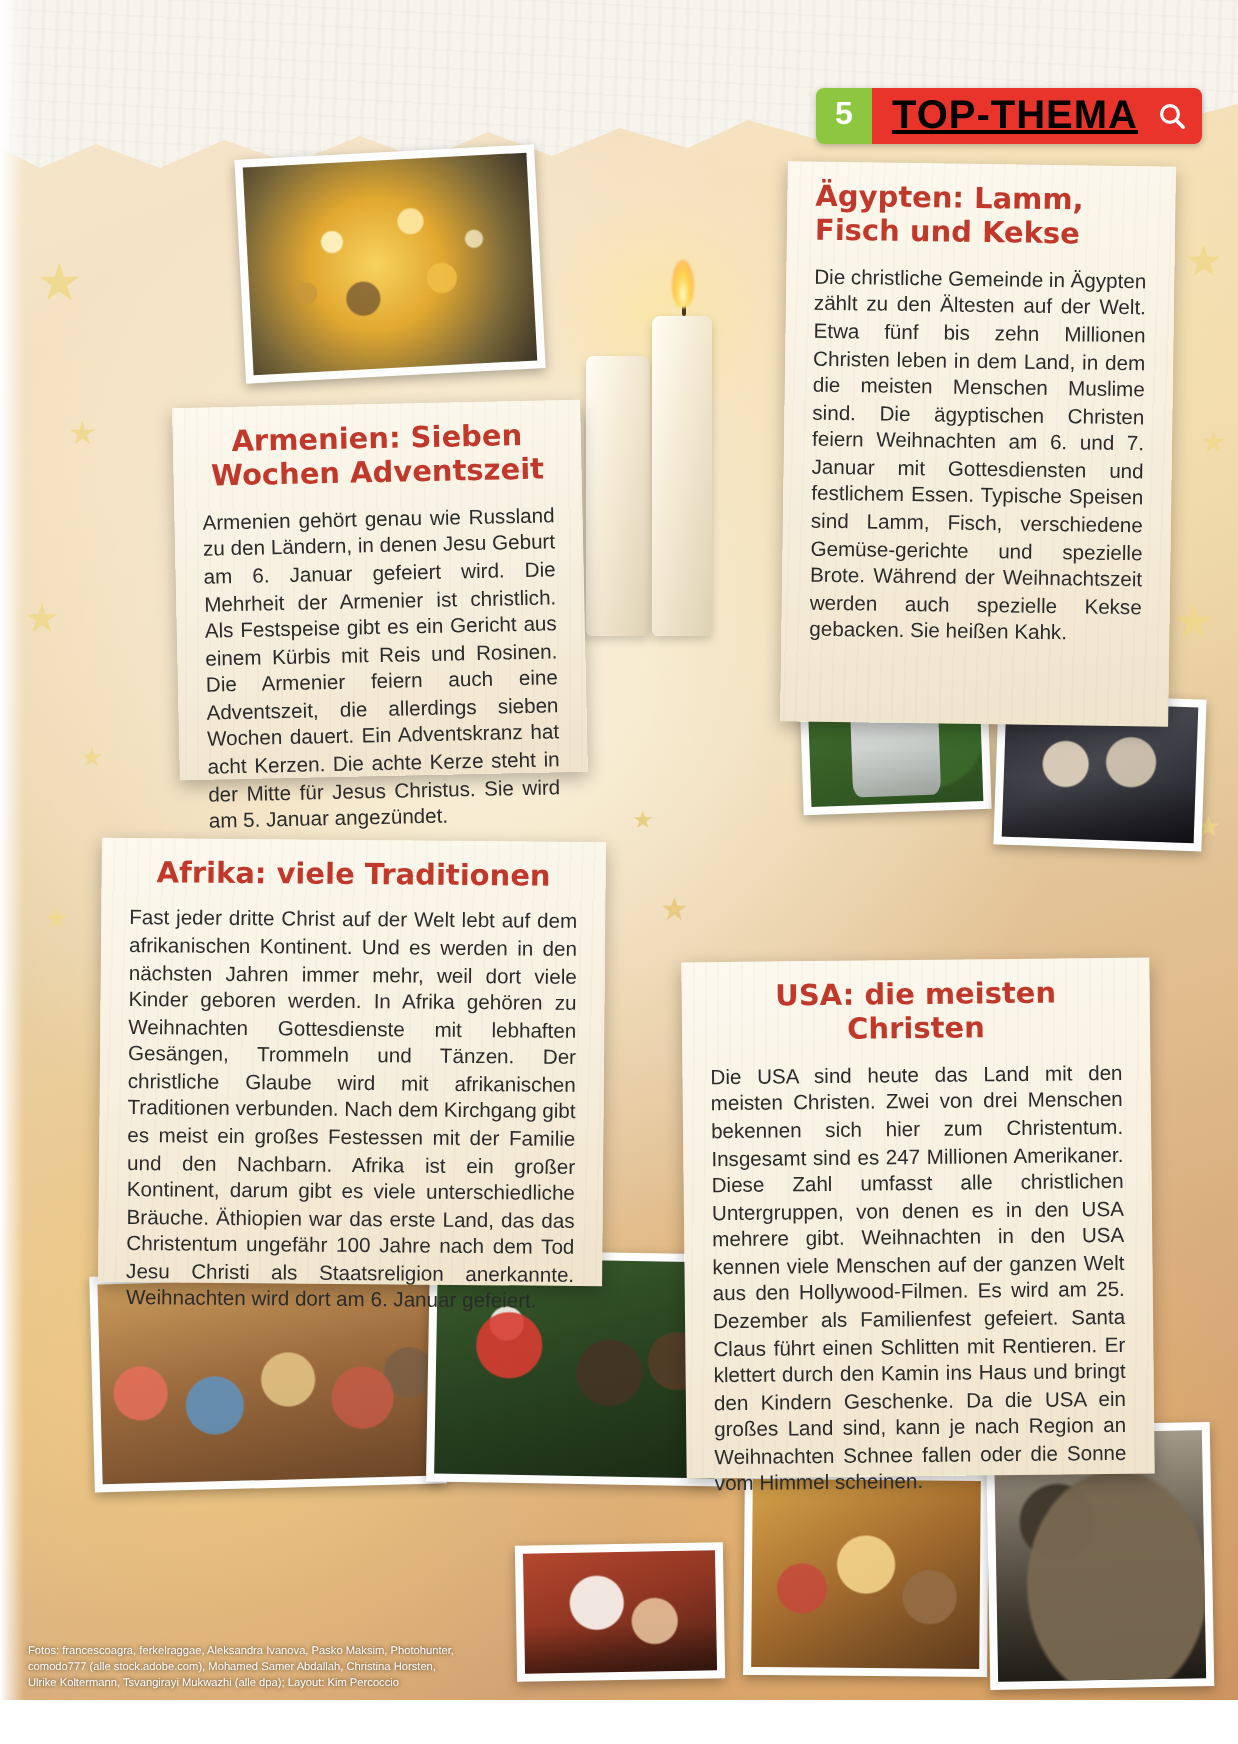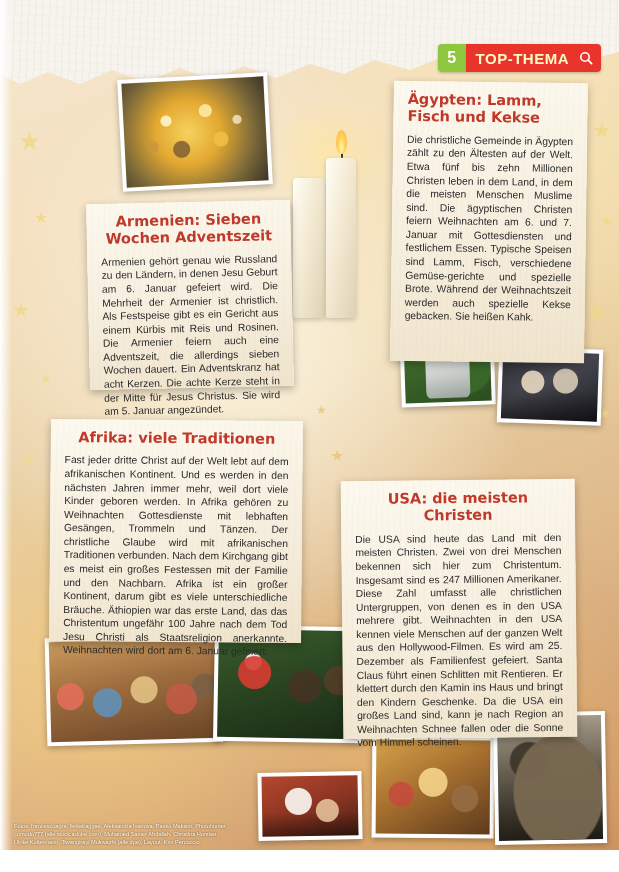--- a/index.html
+++ b/index.html
@@ -46,23 +46,23 @@
     height: 28px; display: flex; align-items: stretch;
     border-radius: 4px; overflow: hidden;
     box-shadow: 0 1px 3px rgba(0,0,0,0.25);
   }
   .badge-num {
     background: #8dc63f; color: #ffffff;
     width: 28px; display: flex; align-items: center; justify-content: center;
     font-size: 16px; font-weight: bold;
   }
   .badge-label {
-    background: #e8342a; color: #fef9c3;
+    background: #e8342a; color: #000000;
     display: flex; align-items: center; padding: 0 10px 0 10px;
-    font-size: 15px; font-weight: bold; letter-spacing: 0.5px;
+    font-size: 20px; font-weight: bold; letter-spacing: 0.5px; text-decoration: underline;
   }
   .badge-icon {
     background: #e8342a; display: flex; align-items: center; padding-right: 8px;
   }
   .badge-icon svg { display: block; }
 
   
   .star {
     position: absolute;
     color: #f0d98a;

